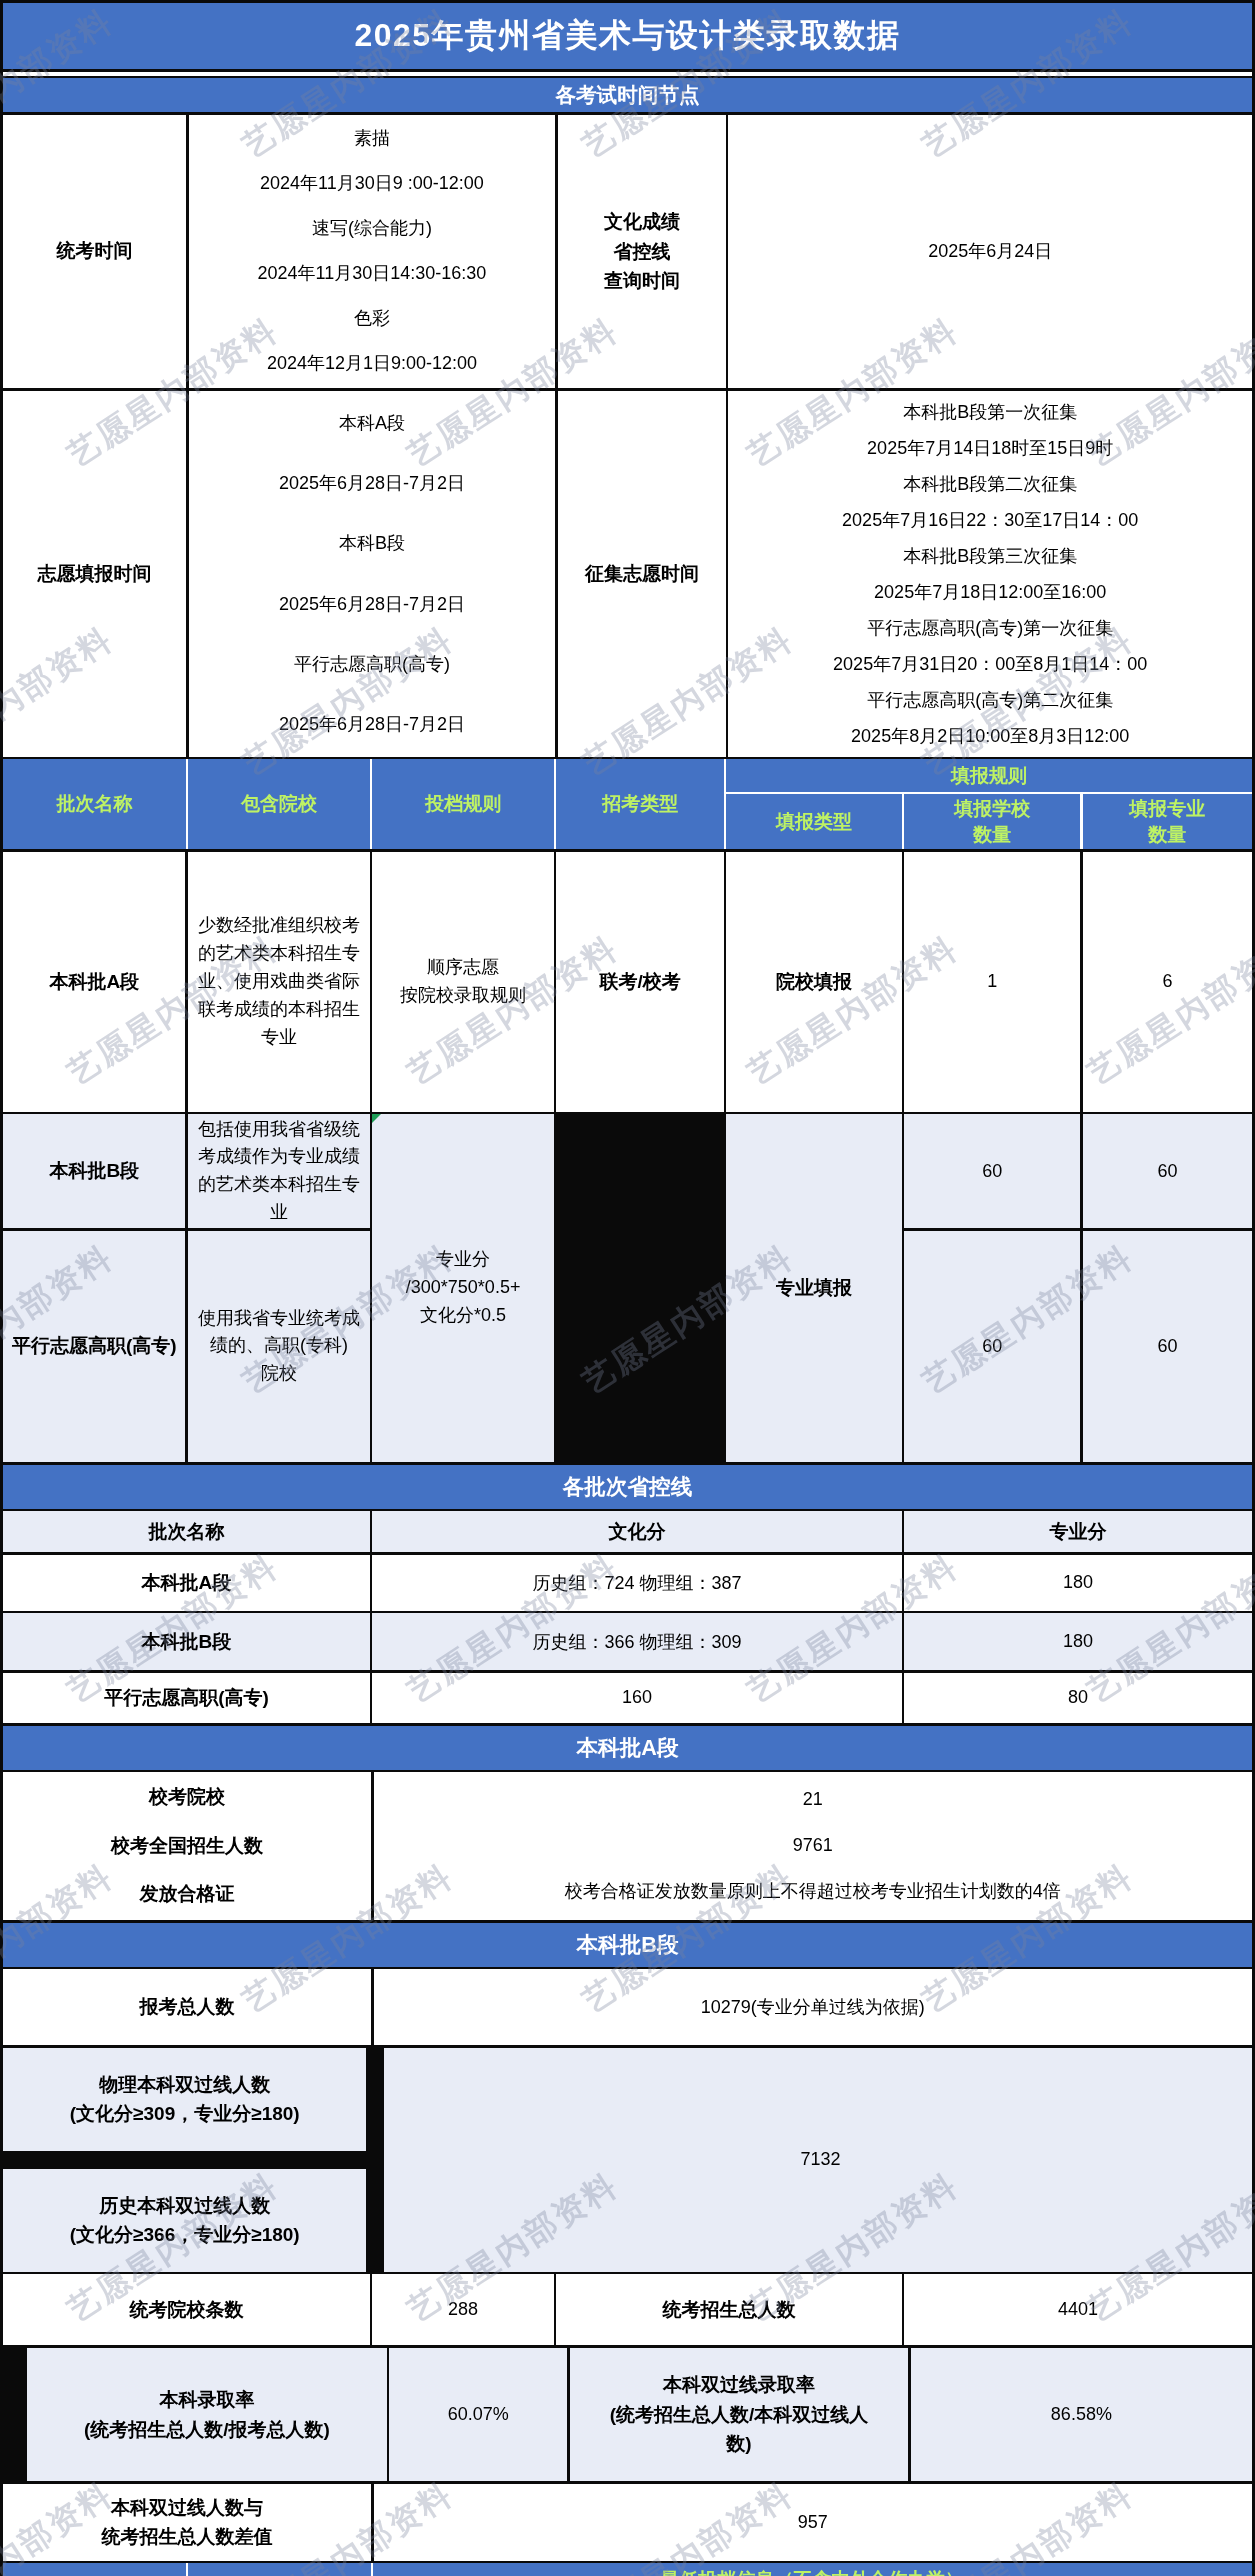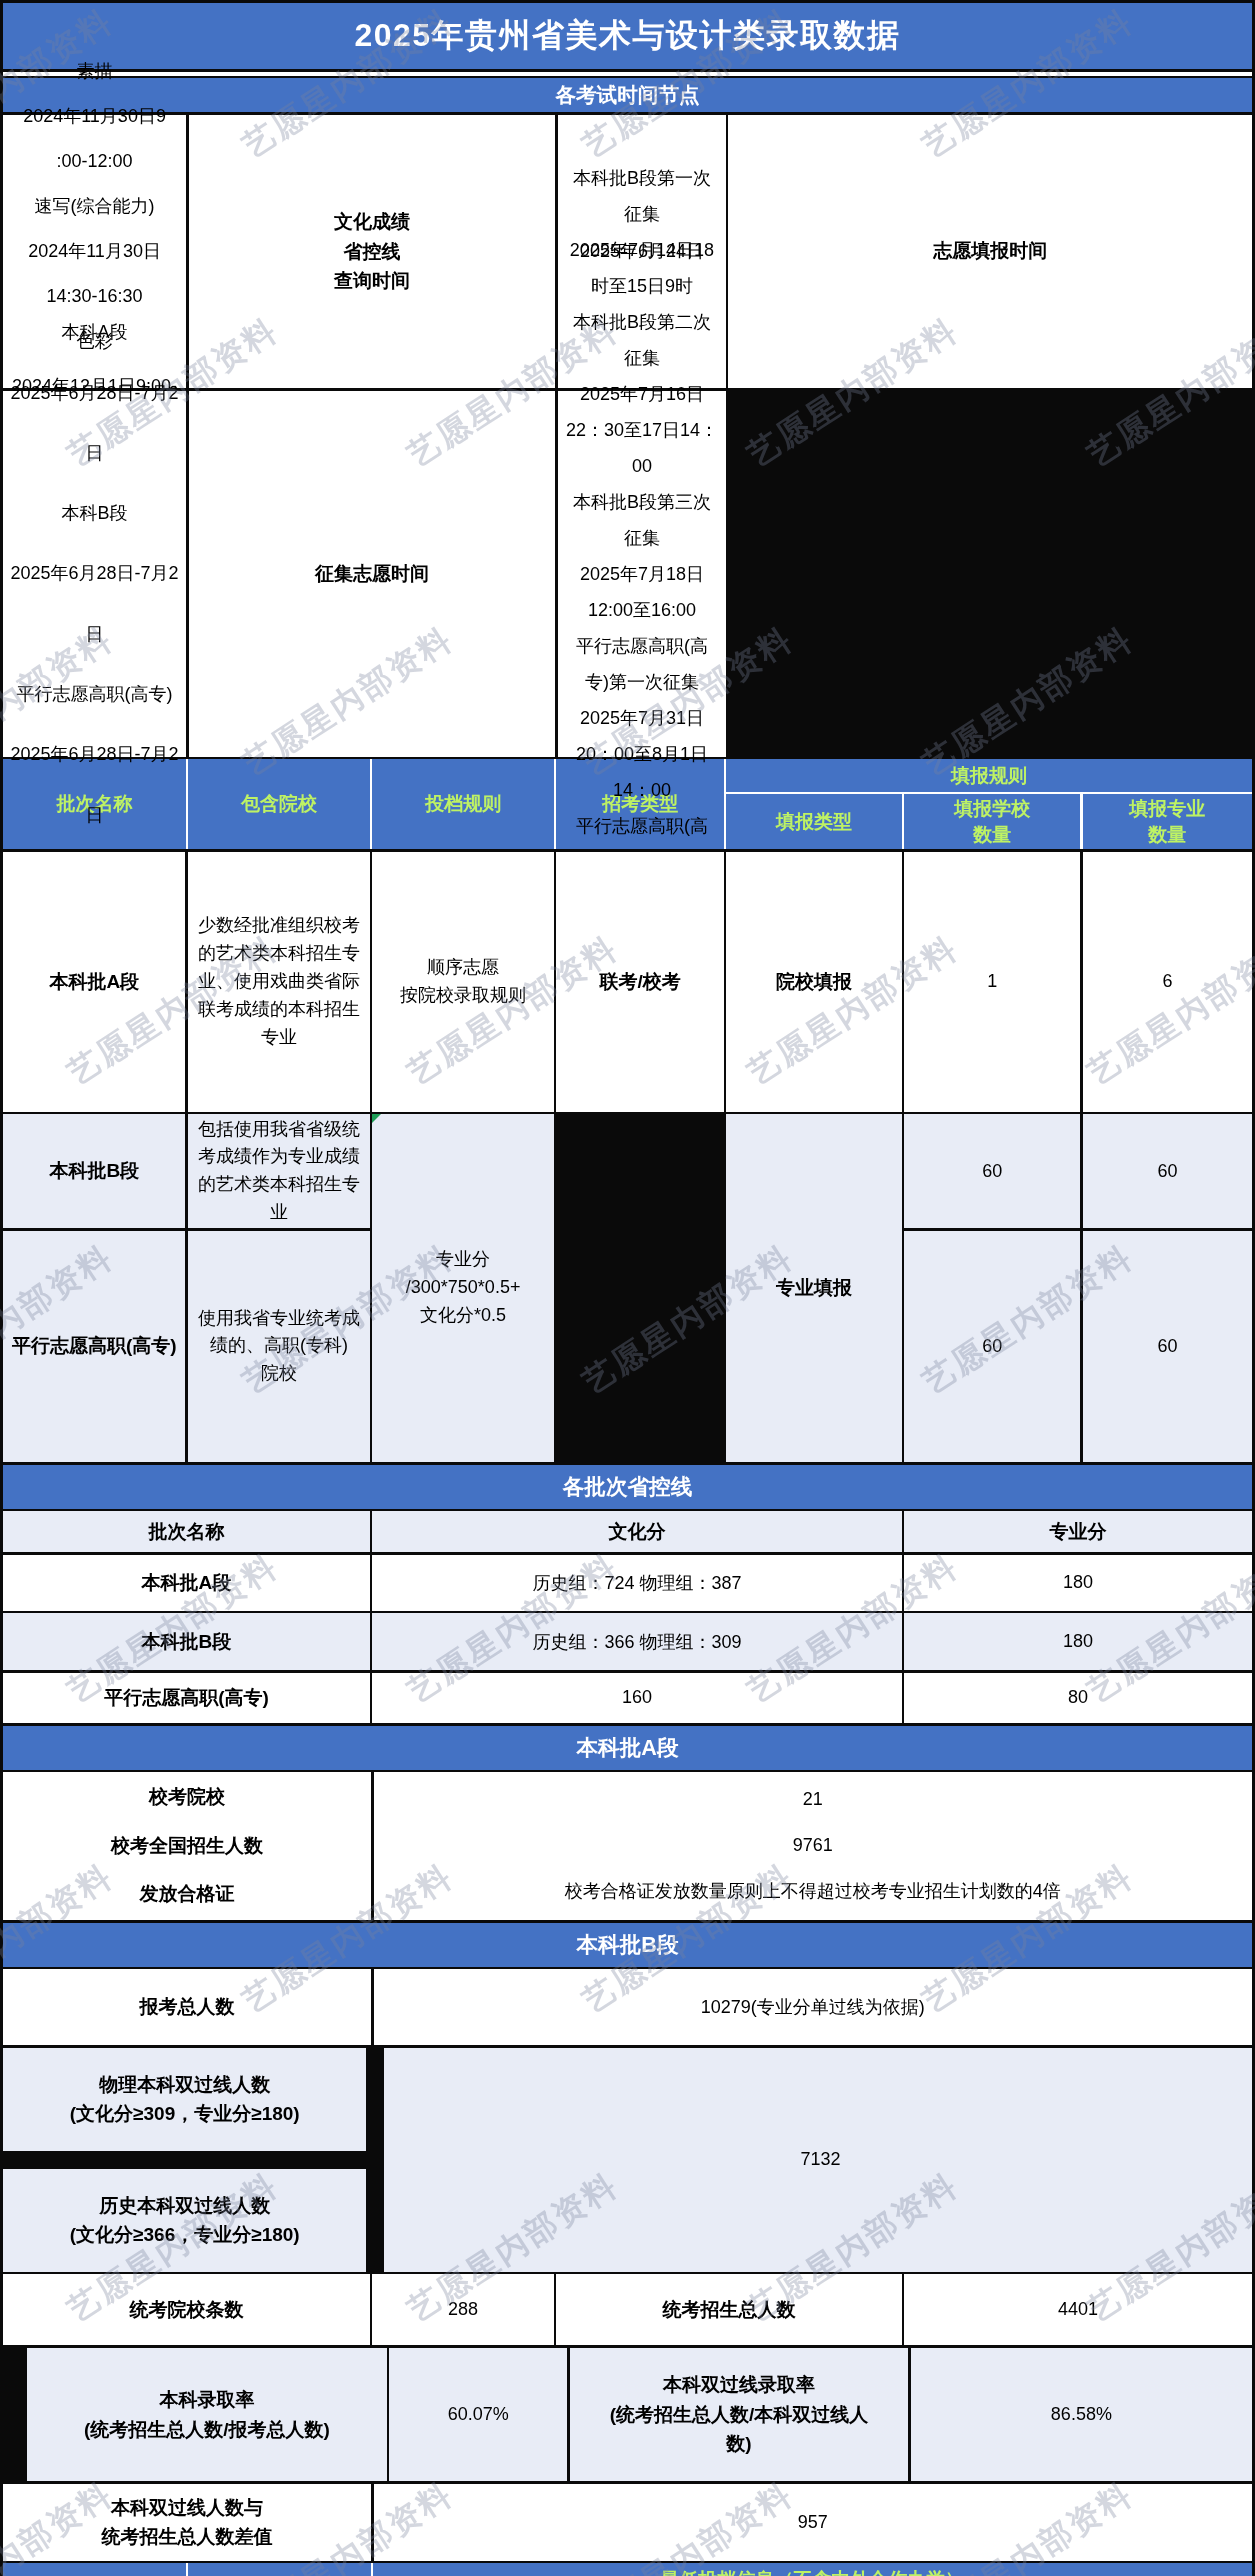--- a/index.html
+++ b/index.html
@@ -55,20 +55,21 @@
 </head>
 <body>
 
 <div id="sheet">
 
   <div id="title-band" class="band">2025年贵州省美术与设计类录取数据</div>
   <div class="spacer"></div>
   <div class="small-band band">各考试时间节点</div>
 
   <div id="g-exam" class="grid">
+    <div class="cell b">统考时间</div>
     <div class="cell pre lh-exam">素描
 2024年11月30日9 :00-12:00
 速写(综合能力)
 2024年11月30日14:30-16:30
 色彩
 2024年12月1日9:00-12:00</div>
     <div class="cell b pre lh-15">文化成绩
 省控线
 查询时间</div>
     <div class="cell">2025年6月24日</div>

